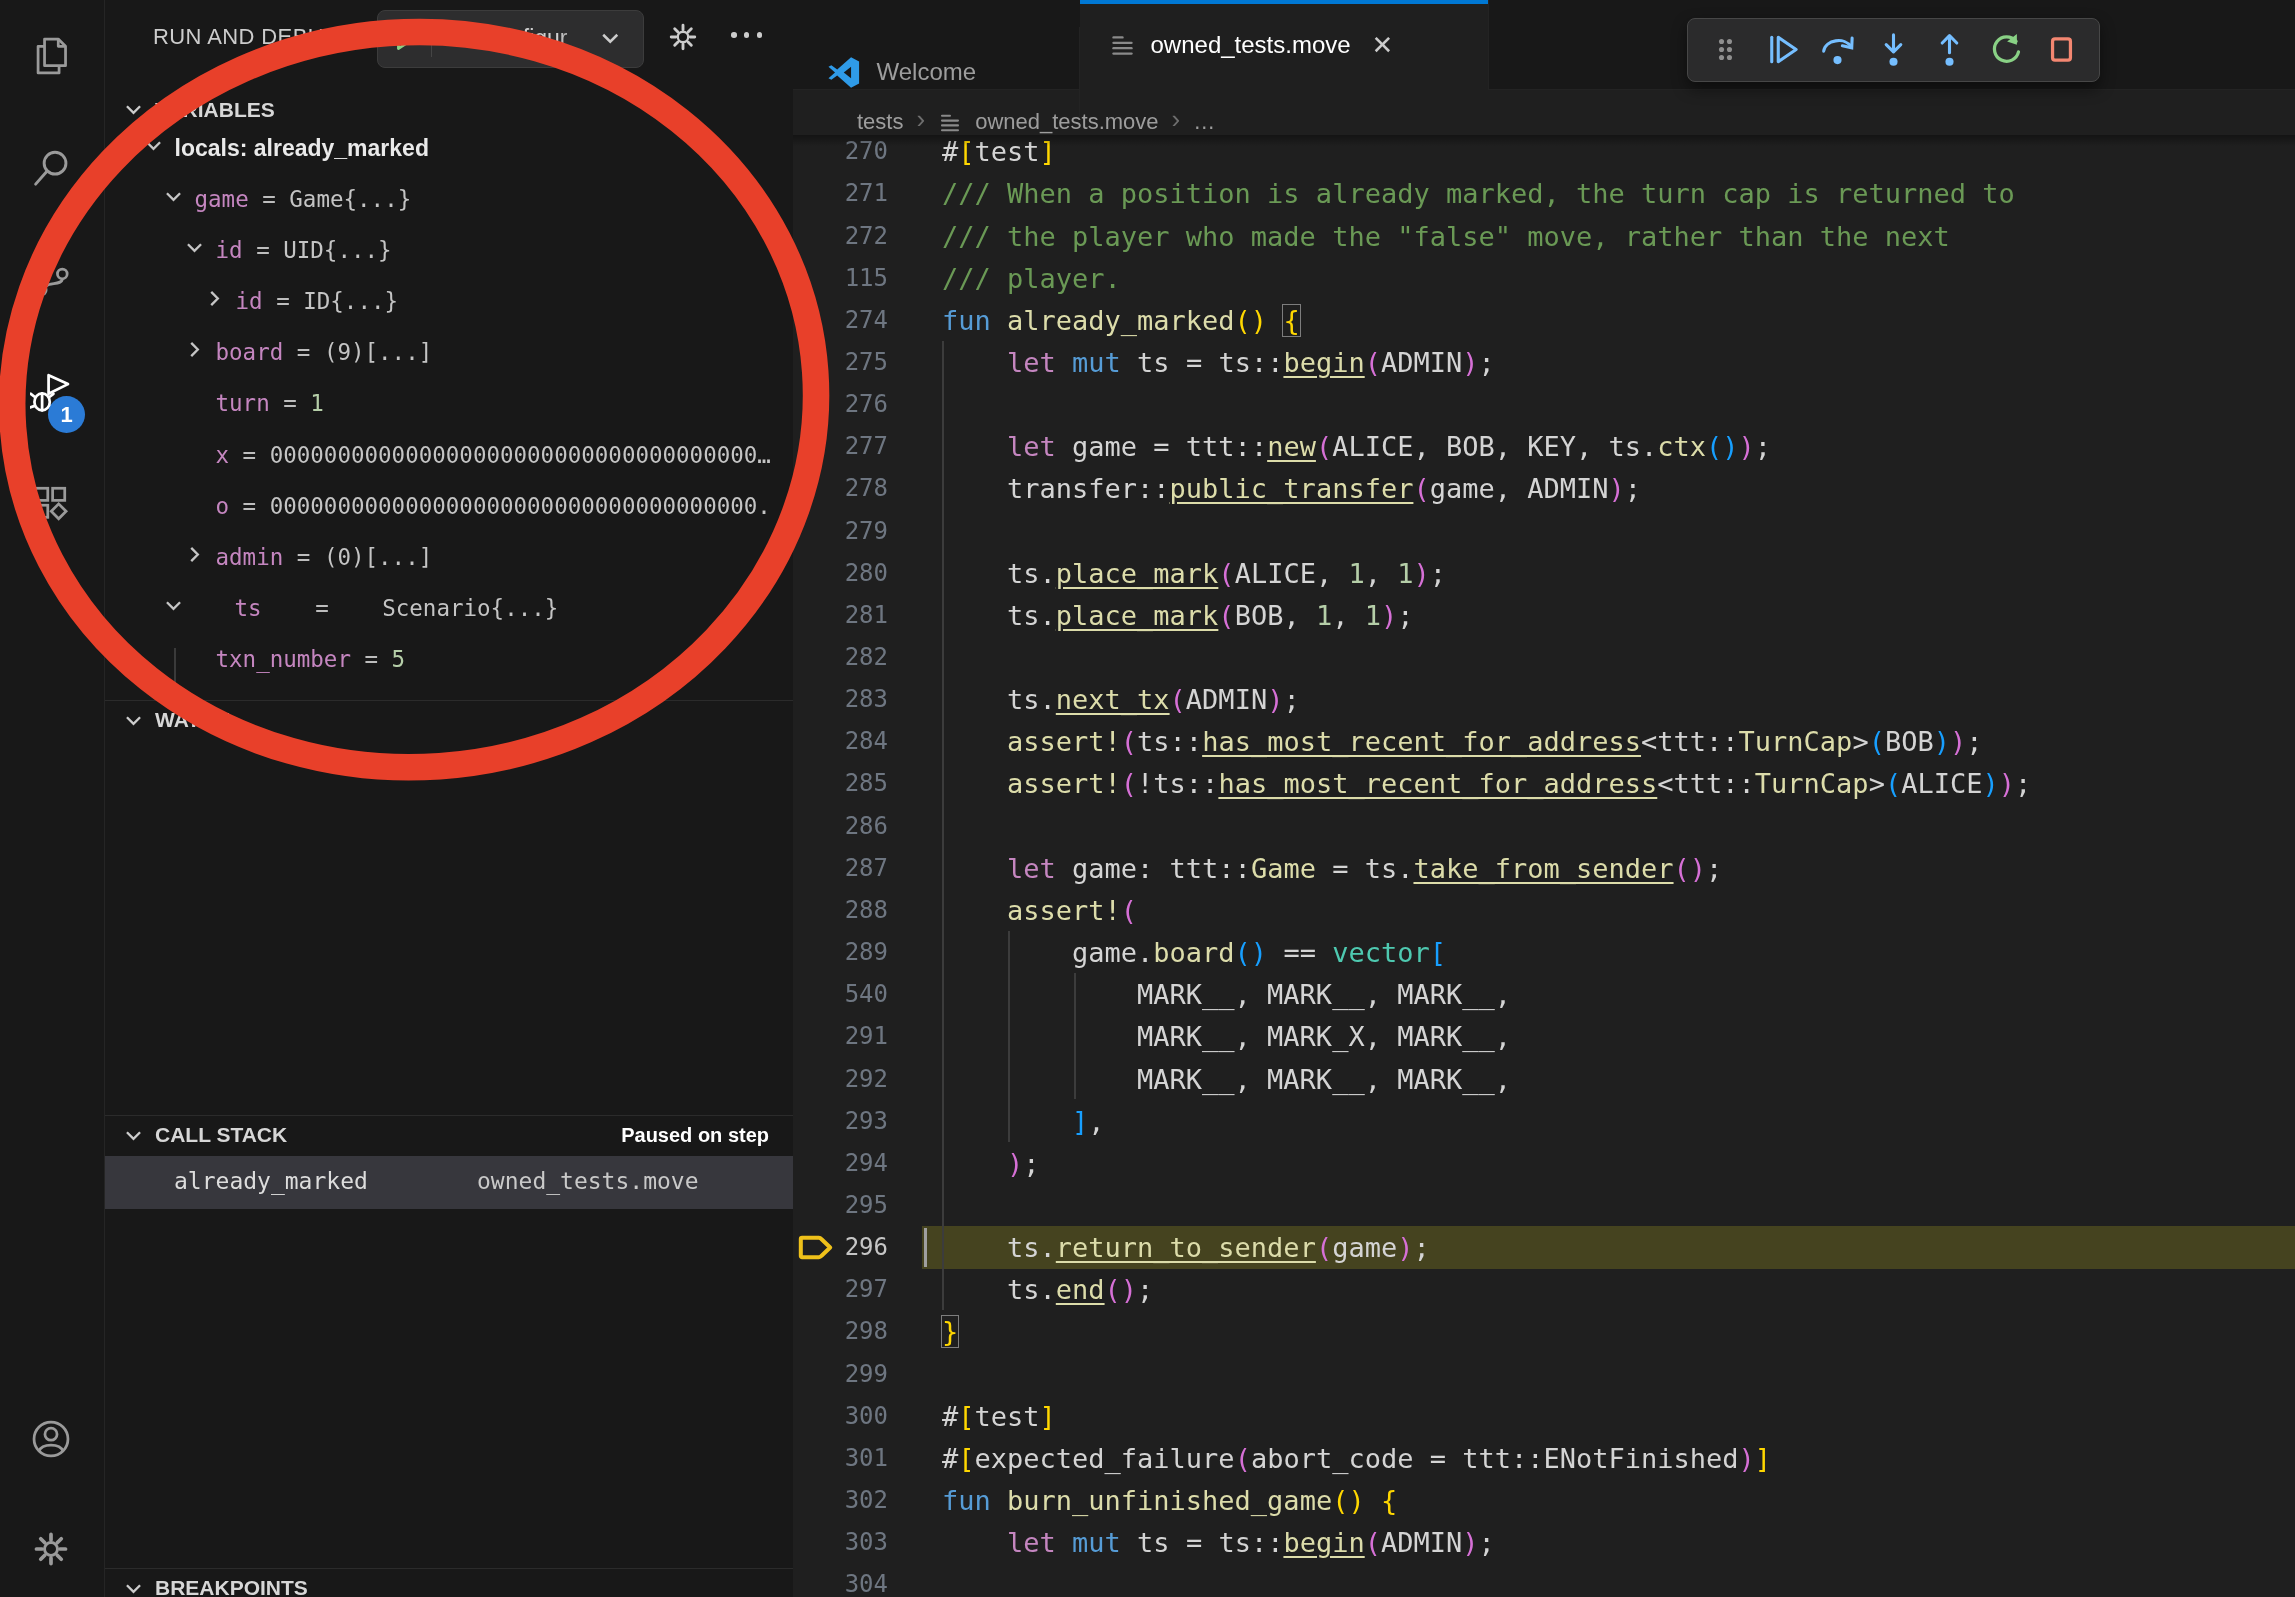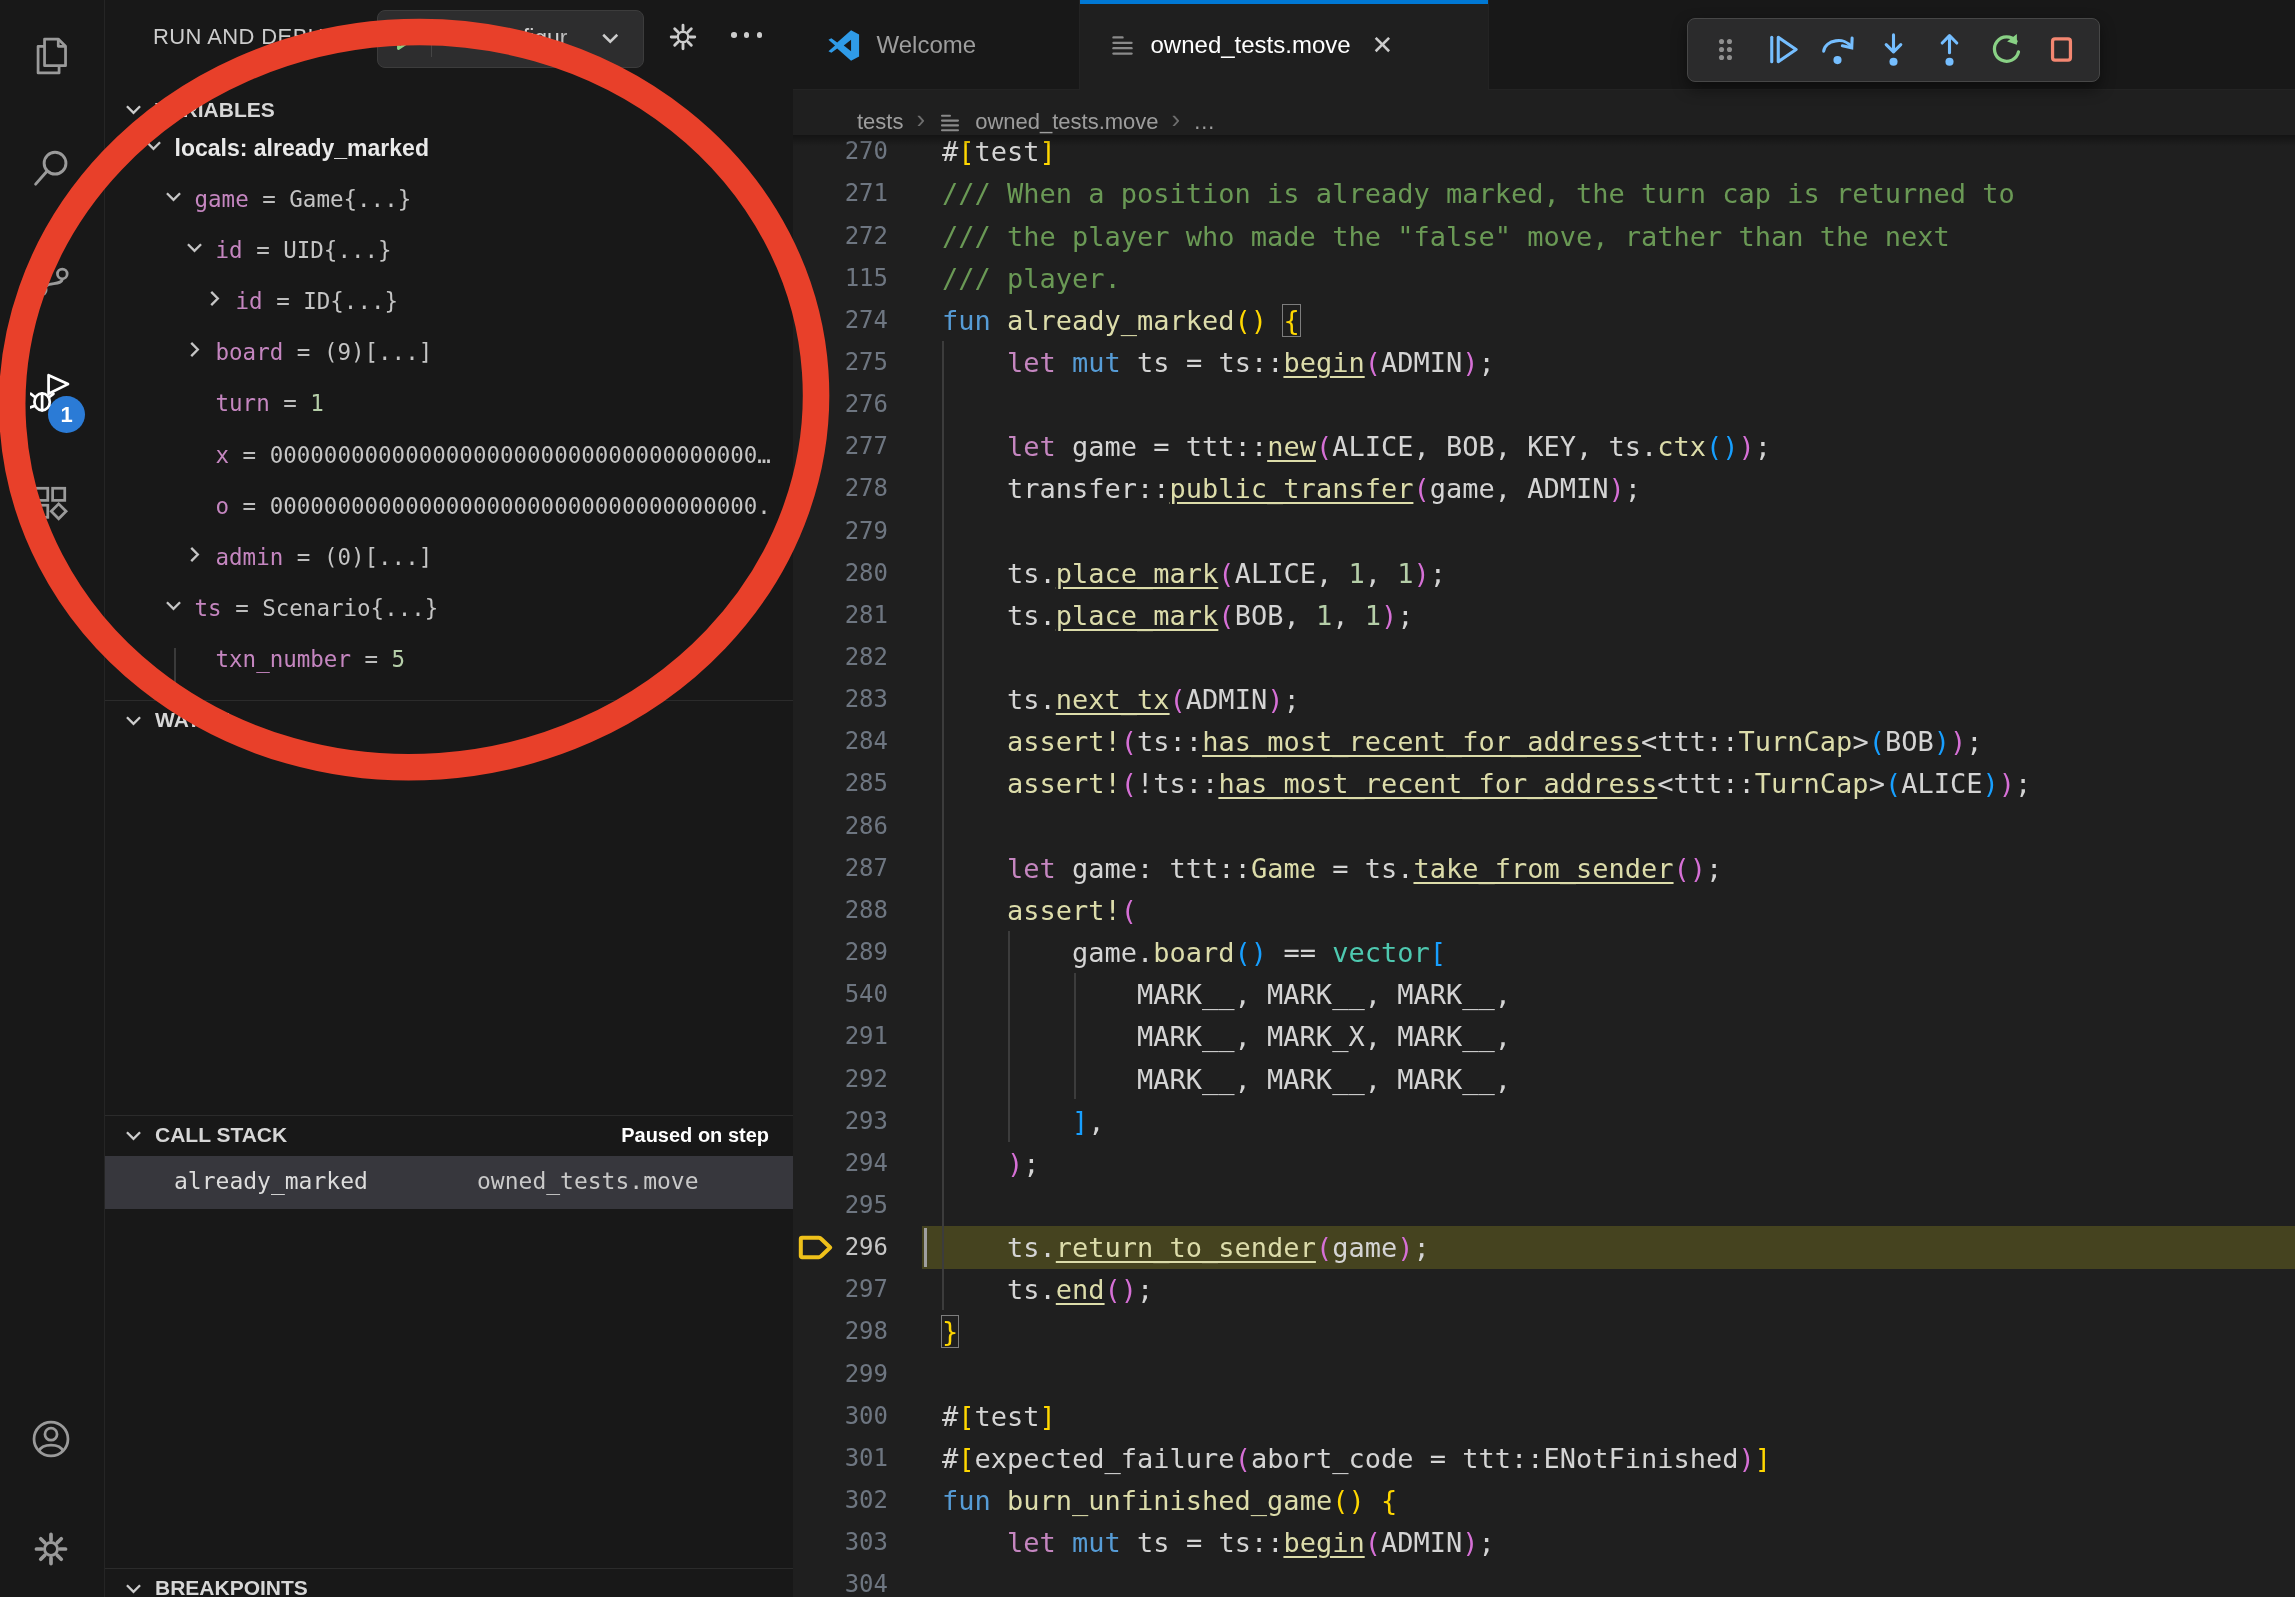--- a/index.html
+++ b/index.html
@@ -38,21 +38,21 @@
   .tguide { position:absolute; width:1.6px; background:#3a3a3a; }
 
   .cs-row { position:absolute; left:0; right:0; top:1156px; height:53px; background:#37373d; cursor:pointer; }
   .cs-frame { position:absolute; left:69px; top:12px; font-family:"DejaVu Sans Mono",monospace; font-size:23px; color:#dddddd; }
   .cs-file  { position:absolute; left:372px; top:12px; font-family:"DejaVu Sans Mono",monospace; font-size:23px; color:#c9c9c9; }
 
   
   .editor { position:absolute; left:792px; top:0; right:0; height:100%; background:#1f1f1f; border-left:0.8px solid #101010; }
   .tabstrip { position:absolute; left:0; top:0; right:0; height:90px; background:#181818; border-bottom:0.8px solid #232323; z-index:5; }
   .tab { position:absolute; top:0; height:90px; display:flex; align-items:center; cursor:pointer; }
-  .tab-welcome { left:0; width:287px; border-right:0.8px solid #232323; padding-left:34px; }
+  .tab-welcome { left:0; width:287px; border-right:0.8px solid #232323; padding-left:34px;margin-top:27px; }
   .tab-active { left:287px; width:409px; background:#1f1f1f; padding-left:29px; border-right:0.8px solid #232323; }
   .tab-active::before { content:""; position:absolute; left:0; right:0; top:0; height:4px; background:#0078d4; }
   .tab-label { font-size:24px; color:#9d9d9d; margin-left:14.5px; white-space:nowrap; }
   .tab-active .tab-label { color:#ffffff; }
   .tab-close { margin-left:21px; font-size:26px; color:#cccccc; cursor:pointer; }
 
   .breadcrumb { position:absolute; left:0; top:90px; right:0; height:45px; background:#1f1f1f; display:flex; align-items:flex-end; padding-left:64px; gap:13px; font-size:22px; color:#9d9d9d; z-index:4; }
   .breadcrumb::after { content:""; position:absolute; left:0; right:0; top:45px; height:11.3px; background:linear-gradient(rgba(0,0,0,.38),rgba(0,0,0,0)); pointer-events:none; }
   .bc-sep { color:#6e6e6e; font-size:26px; margin-top:-3.2px; }
   .bc-item { cursor:pointer; }
@@ -244,21 +244,21 @@
         <span class="tval">000000000000000000000000000000000000.</span>
       </div>
       <div class="trow" style="top: 544px; padding-left: 79px;">
         <svg class="chev" width="21" height="21" viewBox="0 0 16 16">
           <polyline points="5.5,3 10.5,8 5.5,13" fill="none" stroke="#c5c5c5" stroke-width="1.8"></polyline>
         </svg>
         <span class="tname">admin</span>
         <span class="teq">&nbsp;=&nbsp;</span>
         <span class="tval">(0)[...]</span>
       </div>
-      <div class="trow" style="top: 595px; padding-left: 58px;">
+      <div class="trow" style="top: 595px; padding-left: 58px; gap: 40px;">
         <svg class="chev" width="21" height="21" viewBox="0 0 16 16">
           <polyline points="3,5.5 8,10.5 13,5.5" fill="none" stroke="#c5c5c5" stroke-width="1.8"></polyline>
         </svg>
         <span class="tname">ts</span>
         <span class="teq">&nbsp;=&nbsp;</span>
         <span class="tval">Scenario{...}</span>
       </div>
       <div class="trow" style="top: 646px; padding-left: 79px;">
         <span class="chev" style="width:21px"></span>
         <span class="tname">txn_number</span>

